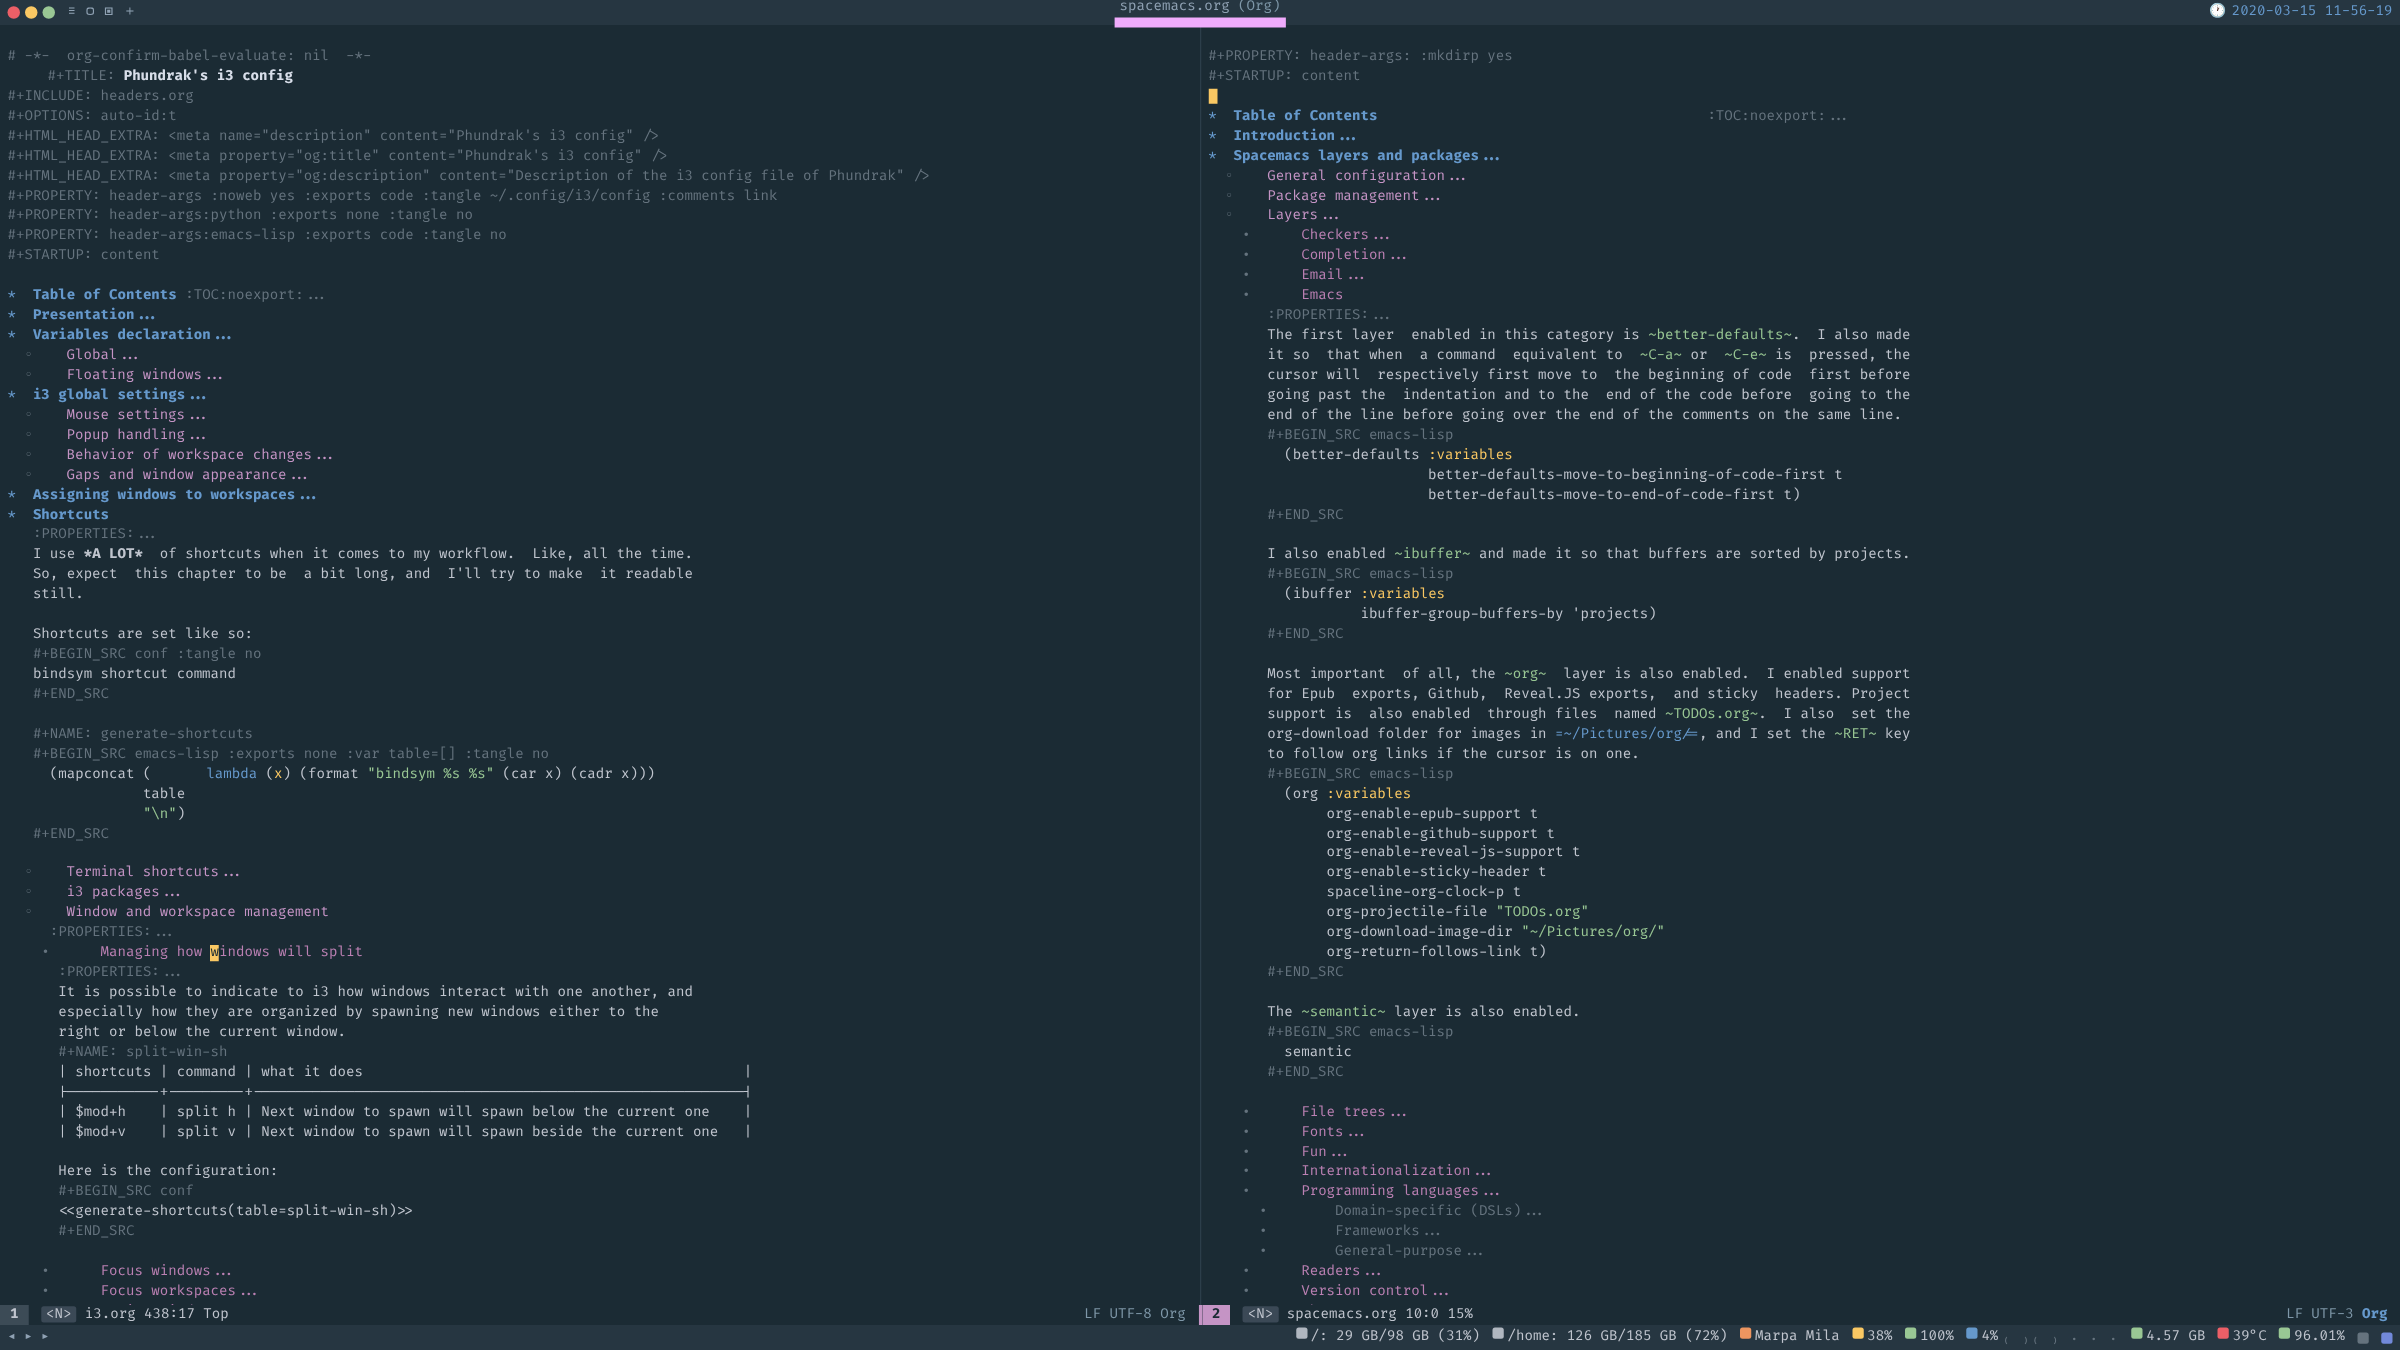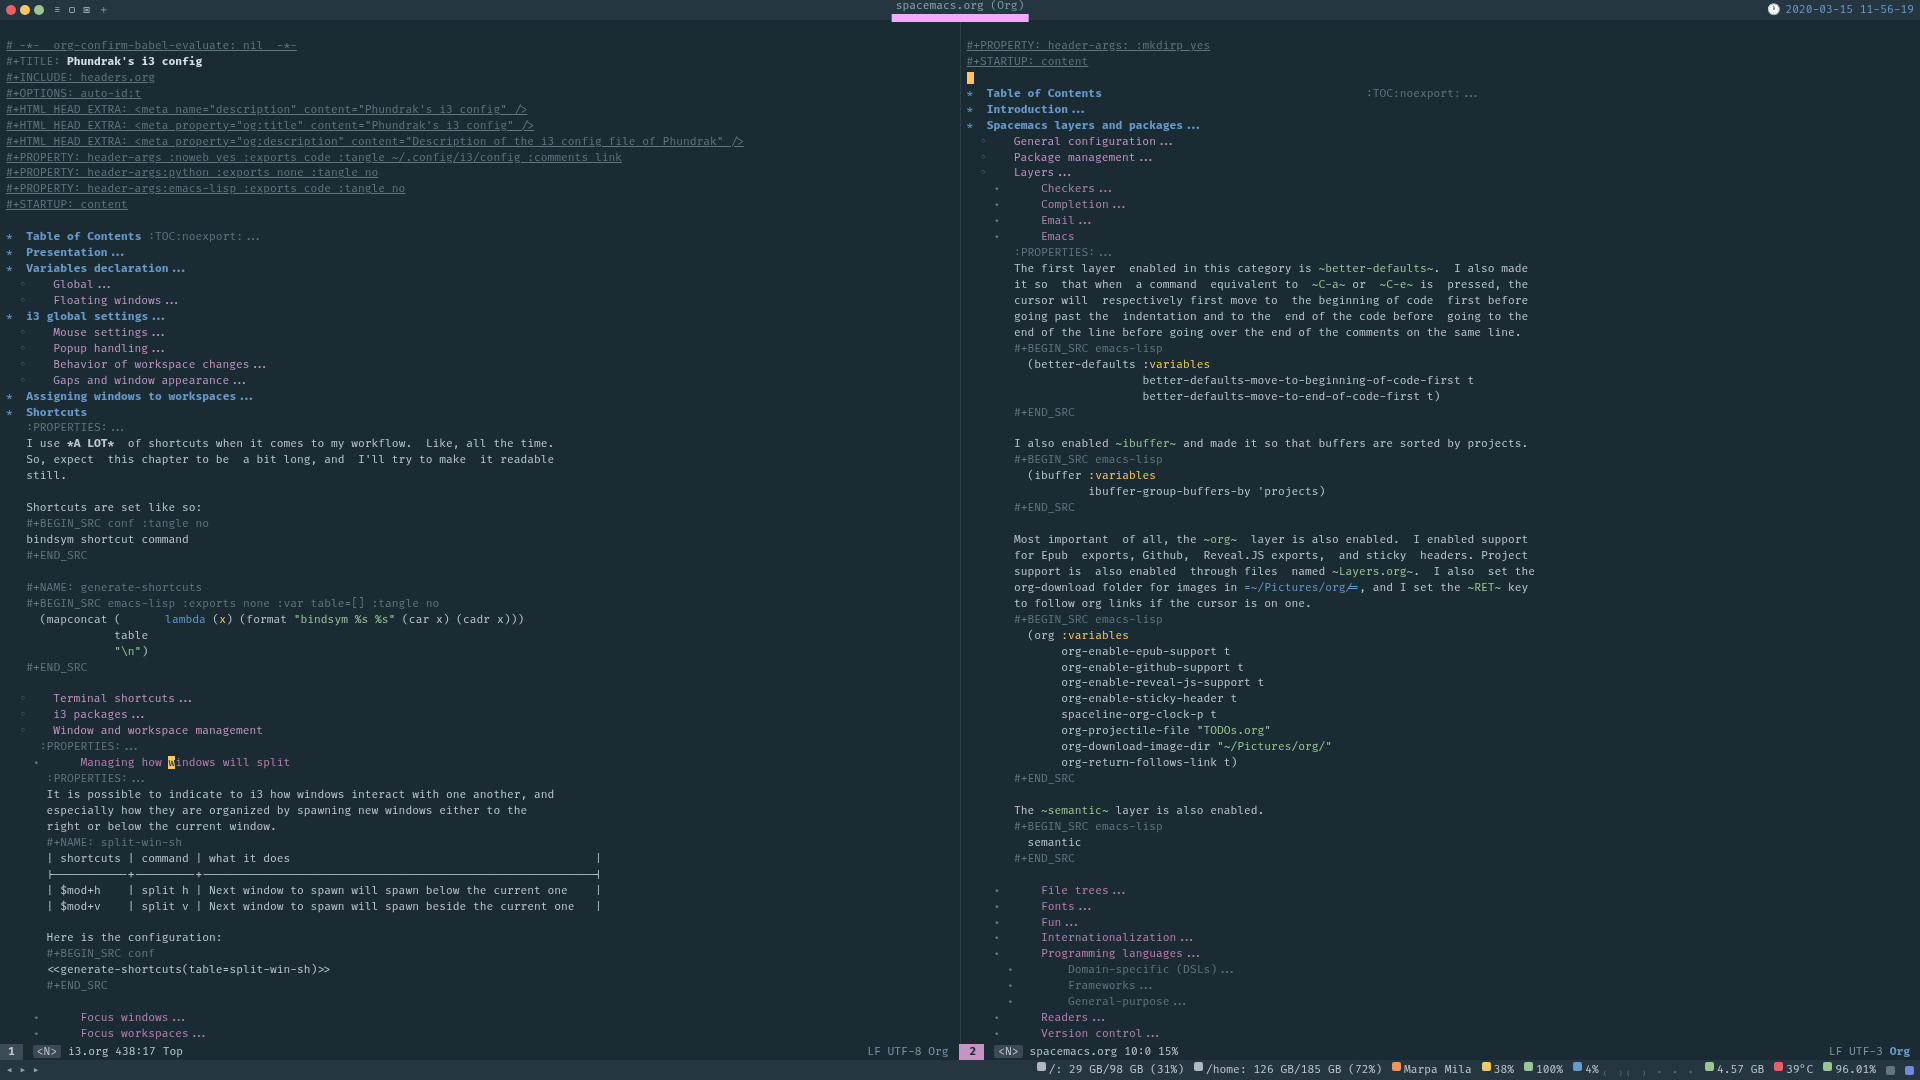--- a/index.html
+++ b/index.html
@@ -10,22 +10,22 @@
 .dot.r { background:#ec5f67; }
 .dot.y { background:#fac863; }
 .dot.g { background:#99c794; }
 .top-ctrl { display:flex; gap:8px; margin-left:10px; color:#8fa1b3; }
 .top-title { position:absolute; left:50%; transform:translateX(-50%); color:#8fa1b3; border-bottom:8px solid #f0abfc; padding:0 4px; }
 .top-title .m { color:#7e97a8; }
 .top-date { margin-left:auto; color:#6699cc; display:flex; align-items:center; gap:4px; }
 .panes { display:flex; height:1024px; }
 .pane { flex:1; overflow:hidden; padding:2px 6px; white-space:pre; }
 .pane.left { border-right:1px solid #2c3e4a; }
-.comment { color:#65737e;text-decoration:underline; }
-.kw-title { color:#65737e; }
+.comment { color:#65737e; }
+.kw-title { color:#65737e;margin-left:32px; }
 .title-txt { color:#d8dee9; font-weight:bold; }
 .h1 { color:#6699cc; font-weight:bold; }
 .h2 { color:#c594c5; }
 .h3 { color:#bb80b3; }
 .h4 { color:#65737e; }
 .prop { color:#65737e; }
 .body { color:#c0c5ce; }
 .code-hl { color:#6699cc;margin-left:44px; }
 .str { color:#99c794; }
 .var-kw { color:#fac863; }
@@ -182,21 +182,21 @@
 <span class="prop">       #+END_SRC</span>
 
 <span class="body">       I also enabled </span><span class="tilde">~ibuffer~</span><span class="body"> and made it so that buffers are sorted by projects.</span>
 <span class="prop">       #+BEGIN_SRC emacs-lisp</span>
 <span class="body">         (ibuffer </span><span class="var-kw">:variables</span>
 <span class="body">                  ibuffer-group-buffers-by 'projects)</span>
 <span class="prop">       #+END_SRC</span>
 
 <span class="body">       Most important  of all, the </span><span class="tilde">~org~</span><span class="body">  layer is also enabled.  I enabled support</span>
 <span class="body">       for Epub  exports, Github,  Reveal.JS exports,  and sticky  headers. Project</span>
-<span class="body">       support is  also enabled  through files  named </span><span class="tilde">~Layers.org~</span><span class="body">.  I also  set the</span>
+<span class="body">       support is  also enabled  through files  named </span><span class="tilde">~TODOs.org~</span><span class="body">.  I also  set the</span>
 <span class="body">       org-download folder for images in </span><span class="eq-hl">=~/Pictures/org/=</span><span class="body">, and I set the </span><span class="tilde">~RET~</span><span class="body"> key</span>
 <span class="body">       to follow org links if the cursor is on one.</span>
 <span class="prop">       #+BEGIN_SRC emacs-lisp</span>
 <span class="body">         (org </span><span class="var-kw">:variables</span>
 <span class="body">              org-enable-epub-support t</span>
 <span class="body">              org-enable-github-support t</span>
 <span class="body">              org-enable-reveal-js-support t</span>
 <span class="body">              org-enable-sticky-header t</span>
 <span class="body">              spaceline-org-clock-p t</span>
 <span class="body">              org-projectile-file </span><span class="str">"TODOs.org"</span>

